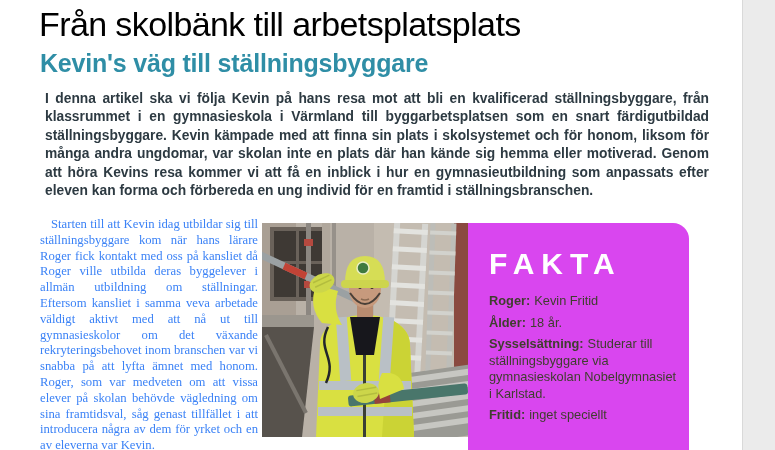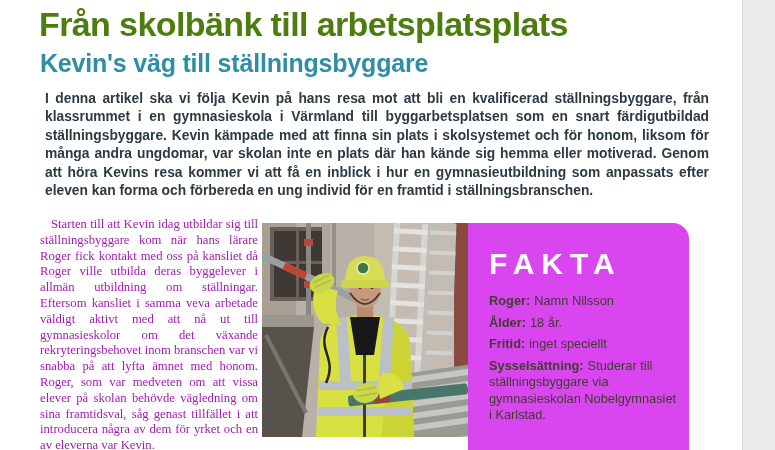--- a/index.html
+++ b/index.html
@@ -2,38 +2,38 @@
 <html><head>
 <meta charset="utf-8">
 <style>
   html,body{margin:0;padding:0;background:#fff;}
   .screen{
     position:relative;width:775px;height:450px;overflow:hidden;
     background:#ffffff;font-family:"Liberation Sans",sans-serif;
   }
   .title{
     position:absolute;left:39px;top:5px;width:680px;
-    font-size:34px;font-weight:700;letter-spacing:-0.6px;
-    color:#4d7c0f;white-space:nowrap;
+    font-size:34px;font-weight:400;letter-spacing:-0.6px;
+    color:#000000;white-space:nowrap;
   }
   .subtitle{
     position:absolute;left:40px;top:49px;width:680px;
     font-size:25px;font-weight:700;letter-spacing:-0.2px;
     color:#2f8ea6;white-space:nowrap;
   }
   .intro{
     position:absolute;left:45px;top:90px;width:664px;
     font-size:13.8px;line-height:18.4px;font-weight:700;
     color:#2d3a42;text-align:justify;
   }
   .bodycol{
     position:absolute;left:40px;top:217px;width:218px;height:233px;
     overflow:hidden;
     font-family:"Liberation Serif",serif;
-    font-size:12.7px;line-height:15.8px;color:#a21caf;text-align:justify;
+    font-size:12.7px;line-height:15.8px;color:#3b82f6;text-align:justify;
   }
   .bodycol p{margin:0;text-indent:11px;}
   .photo{
     position:absolute;left:262px;top:223px;width:206px;height:214px;
     overflow:hidden;background:#b9b1a7;
   }
   .photo svg{display:block;}
   .fakta{
     position:absolute;left:468px;top:223px;width:221px;height:260px;
     background:#d946ef;border-radius:0 16px 16px 0;
@@ -172,29 +172,29 @@
         <line x1="95" y1="166" x2="115" y2="166" stroke="#b3bd3e" stroke-width="1.5"></line>
         <line x1="95" y1="172" x2="115" y2="172" stroke="#b3bd3e" stroke-width="1.5"></line>
       </g>
     </svg>
   </div>
 
   <div class="fakta">
     <div class="fakta-heading">FAKTA</div>
     <div class="fakta-rows">
       <div class="fakta-row">
-        <span class="lbl">Roger:</span><span>Namn Nilsson</span>
+        <span class="lbl">Roger:</span><span>Kevin Fritid</span>
       </div>
       <div class="fakta-row">
         <span class="lbl">Ålder:</span><span>18 år.</span>
       </div>
       <div class="fakta-row">
+        <span class="lbl">Sysselsättning:</span><span>Studerar till ställningsbyggare via gymnasieskolan Nobelgymnasiet i Karlstad.</span>
+      </div>
+      <div class="fakta-row">
         <span class="lbl">Fritid:</span><span>inget speciellt</span>
-      </div>
-      <div class="fakta-row">
-        <span class="lbl">Sysselsättning:</span><span>Studerar till ställningsbyggare via gymnasieskolan Nobelgymnasiet i Karlstad.</span>
       </div>
     </div>
   </div>
 
   <div class="scrollstrip"></div>
 
 </div>
 
 </body></html>

